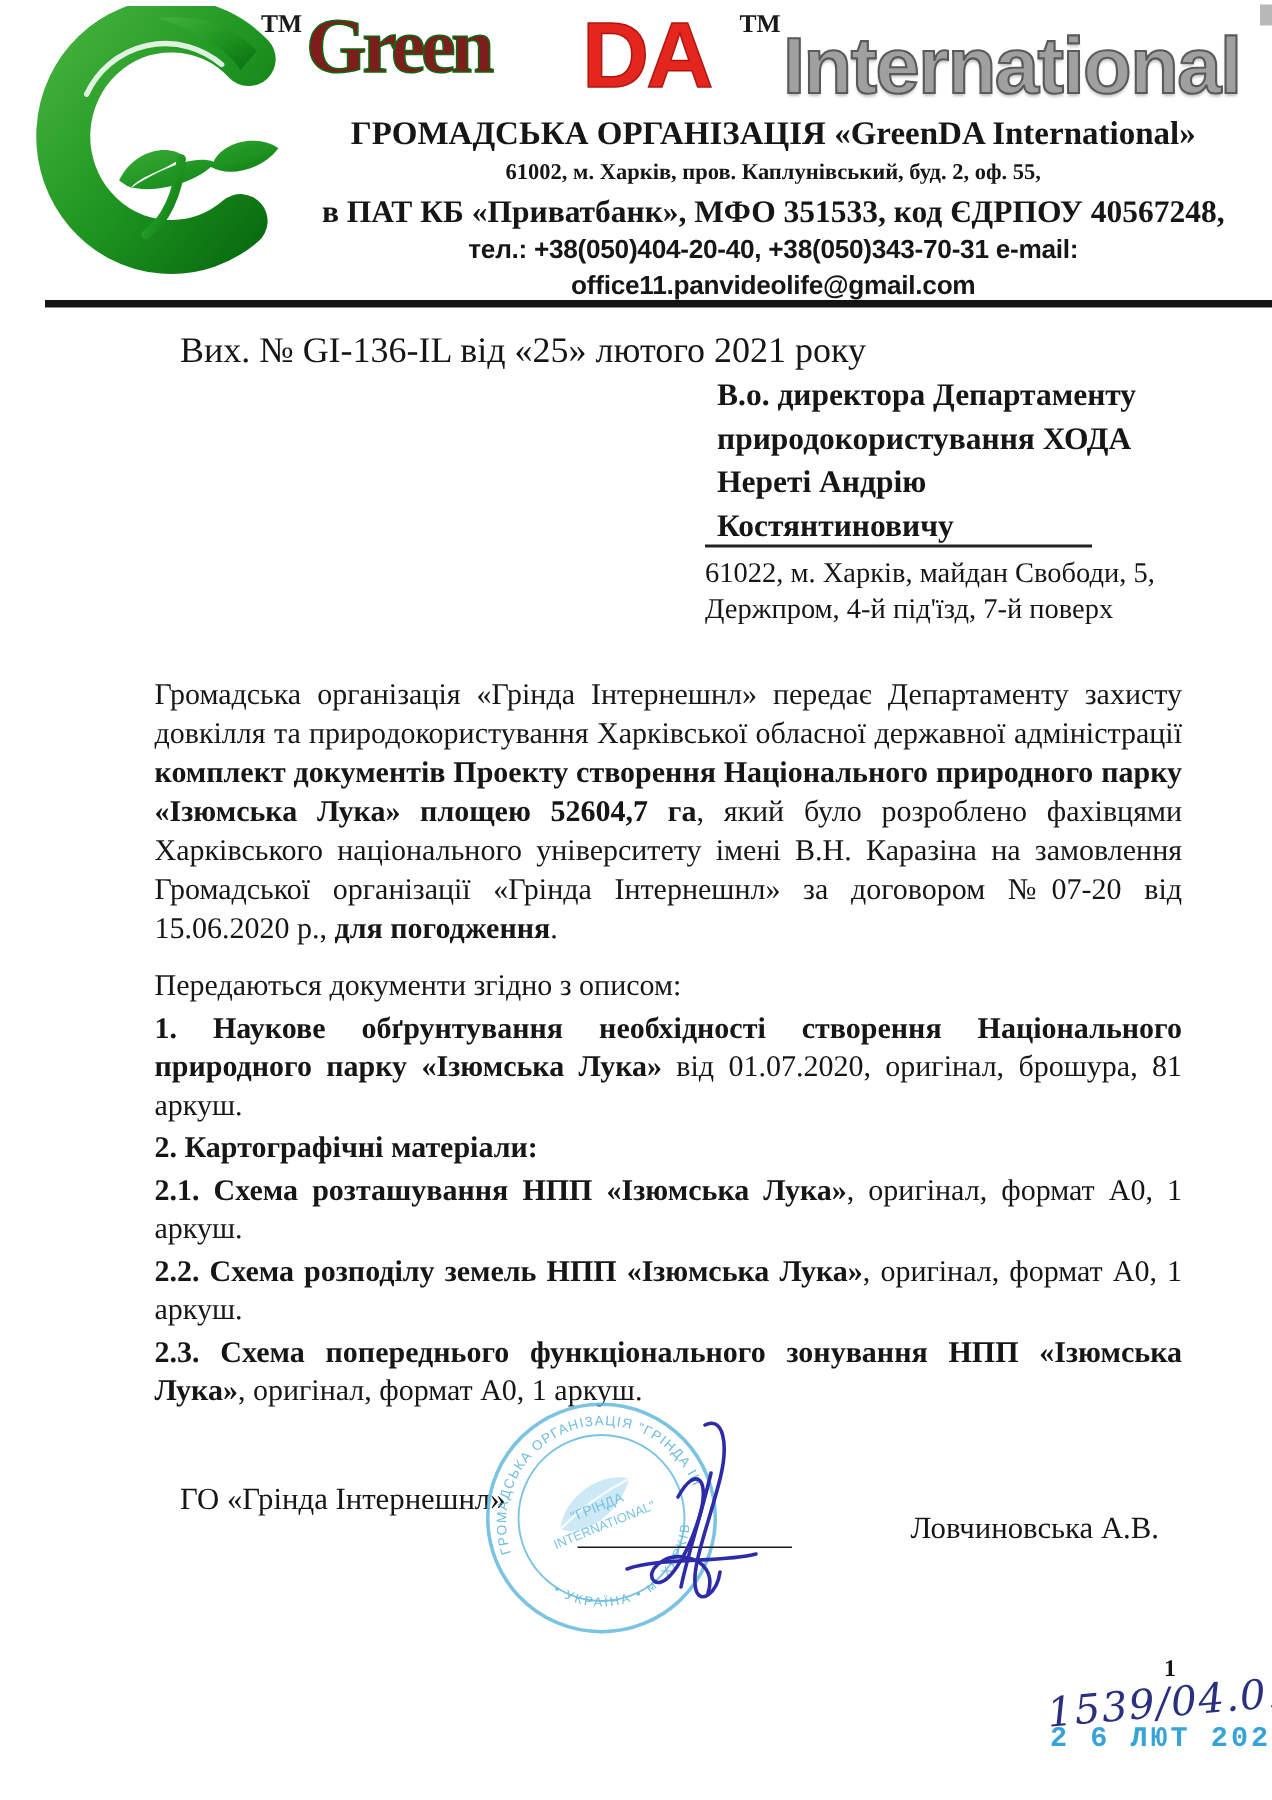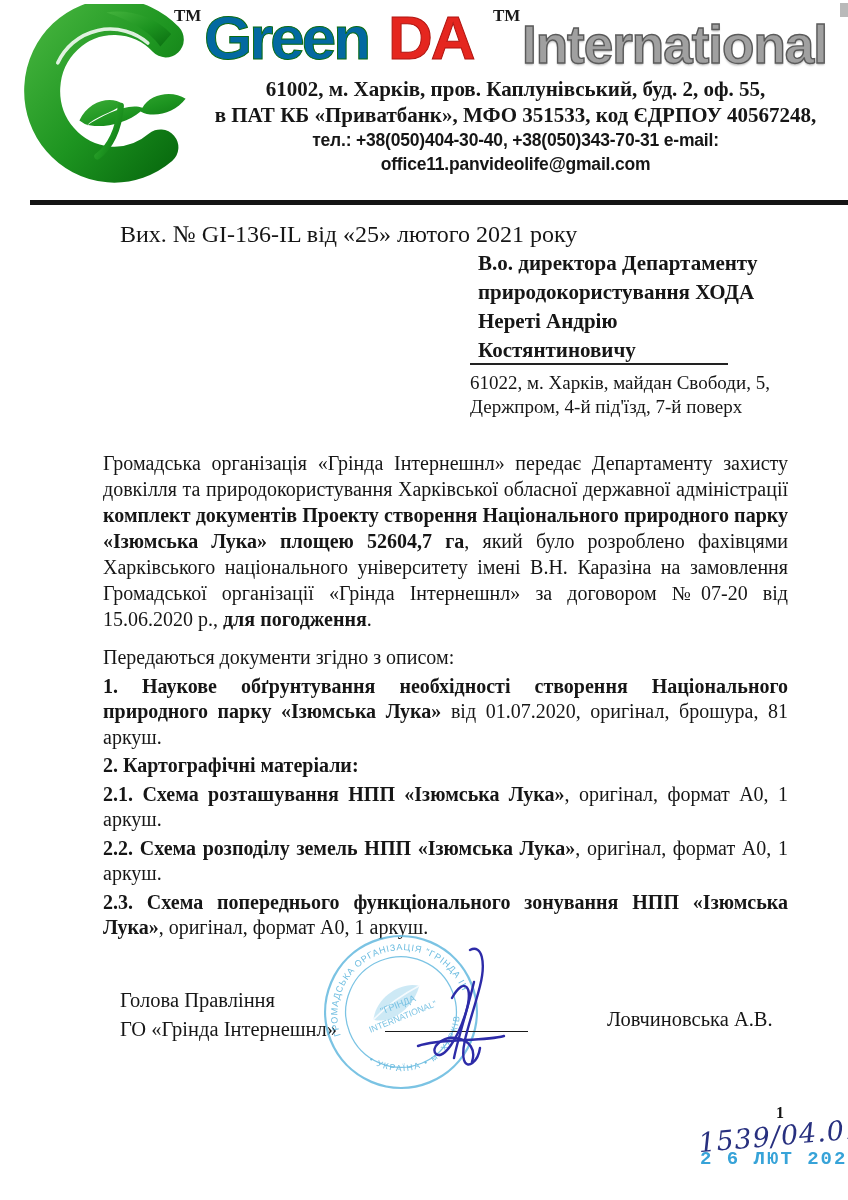--- a/index.html
+++ b/index.html
@@ -6,32 +6,32 @@
   body{width:848px;height:1200px;position:relative;background:#ffffff;
        font-family:"Liberation Serif","DejaVu Serif",serif;color:#161616;overflow:hidden;}
   .abs{position:absolute;}
 
   
   .logo-svg{left:20px;top:4px;width:180px;height:186px;}
   .wordmark{left:170px;top:0px;height:78px;white-space:nowrap;
             font-family:"Liberation Sans","DejaVu Sans",sans-serif;font-weight:bold;}
   .wm-tm1{position:absolute;left:4px;top:6px;font-size:17px;color:#1a1a1a;
           font-family:"Liberation Serif",serif;}
-  .wm-green{position:absolute;left:34px;top:2px;font-size:62px;letter-spacing:-3px;
-            color:#0369a1;-webkit-text-stroke:1px #0b6b10;}
+  .wm-green{position:absolute;left:34px;top:2px;font-size:52px;letter-spacing:-3px;
+            color:#7f1d1d;font-family:Liberation Serif, serif;-webkit-text-stroke:1px #0b6b10;}
   .wm-da{position:absolute;left:218px;top:2px;font-size:62px;letter-spacing:-2px;
          color:#e5261f;-webkit-text-stroke:1px #b01510;}
   .wm-tm2{position:absolute;left:323px;top:6px;font-size:17px;color:#1a1a1a;
           font-family:"Liberation Serif",serif;}
   .wm-intl{position:absolute;left:352px;top:14px;font-size:53px;letter-spacing:-1px;
            color:#a0a0a0;-webkit-text-stroke:1.4px #5a5a5a;
            text-shadow:0 2px 2px rgba(0,0,0,.25);}
   .lh-lines{left:185px;top:76px;right:2px;text-align:center;font-weight:bold;}
   .lh-org{font-size:22px;line-height:26px;}
-  .lh-addr{font-size:21px;line-height:26px;}
+  .lh-addr{font-size:15px;line-height:26px;}
   .lh-acct{font-size:21px;line-height:26px;}
   .lh-bank{font-size:21px;line-height:26px;}
   .lh-contact{font-size:17.5px;line-height:24px;letter-spacing:-0.2px;
               font-family:"Liberation Sans","DejaVu Sans",sans-serif;}
   .rule{left:30px;top:200px;right:0;height:5px;background:#141414;}
   .artifact{right:0px;top:3px;width:8px;height:14px;background:#b9b9b9;}
 
   
   .ref-line{left:120px;top:221px;font-weight:normal;font-size:24px;text-align:right;}
   .addressee{left:478px;top:249px;width:300px;font-weight:bold;
@@ -88,23 +88,24 @@
 
 <div class="abs wordmark">
   <span class="wm-tm1">TM</span>
   <span class="wm-green">Green</span>
   <span class="wm-da">DA</span>
   <span class="wm-tm2">TM</span>
   <span class="wm-intl">International</span>
 </div>
 
 <div class="abs lh-lines">
+  <div class="lh-org">ГРОМАДСЬКА ОРГАНІЗАЦІЯ «GreenDA International»</div>
   <div class="lh-addr">61002, м. Харків, пров. Каплунівський, буд. 2, оф. 55,</div>
   <div class="lh-bank">в ПАТ КБ «Приватбанк», МФО 351533, код ЄДРПОУ 40567248,</div>
-  <div class="lh-contact">тел.: +38(050)404-30-40, +38(050)343-70-31 e-mail: office11.panvideolife@gmail.com</div>
+  <div class="lh-contact">тел.: +38(050)404-20-40, +38(050)343-70-31 e-mail: office11.panvideolife@gmail.com</div>
 </div>
 
 <div class="abs rule"></div>
 
 <div class="abs ref-line">Вих. № GI-136-IL від «25» лютого 2021 року</div>
 
 <div class="abs addressee">
   <div>В.о. директора Департаменту</div>
   <div>природокористування ХОДА</div>
   <div>Нереті Андрію Костянтиновичу</div>
@@ -120,21 +121,20 @@
 <div class="abs docs">
   <p>Передаються документи згідно з описом:</p>
   <p><b>1. Наукове обґрунтування необхідності створення Національного природного парку «Ізюмська Лука»</b><span> від 01.07.2020, оригінал, брошура, 81 аркуш.</span></p>
   <p><b>2. Картографічні матеріали:</b></p>
   <p><b>2.1. Схема розташування НПП «Ізюмська Лука»</b><span>, оригінал, формат А0, 1 аркуш.</span></p>
   <p><b>2.2. Схема розподілу земель НПП «Ізюмська Лука»</b><span>, оригінал, формат А0, 1 аркуш.</span></p>
   <p><b>2.3. Схема попереднього функціонального зонування НПП «Ізюмська Лука»</b><span>, оригінал, формат А0, 1 аркуш.</span></p>
 </div>
 
 <div class="abs sig-role">
-  <div>Голова Правління</div>
   <div>ГО «Грінда Інтернешнл»</div>
 </div>
 
 <svg class="abs stamp-svg" viewBox="0 0 200 200">
   <defs>
     <path id="arcTop" d="M 18,104 A 82,82 0 1 1 182,104" fill="none"></path>
     <path id="arcBottom" d="M 32,130 A 74,74 0 0 0 168,130" fill="none"></path>
   </defs>
   <circle cx="100" cy="100" r="96" fill="none" stroke="#5fb7de" stroke-width="3"></circle>
   <circle cx="100" cy="100" r="70" fill="none" stroke="#5fb7de" stroke-width="1.6"></circle>

